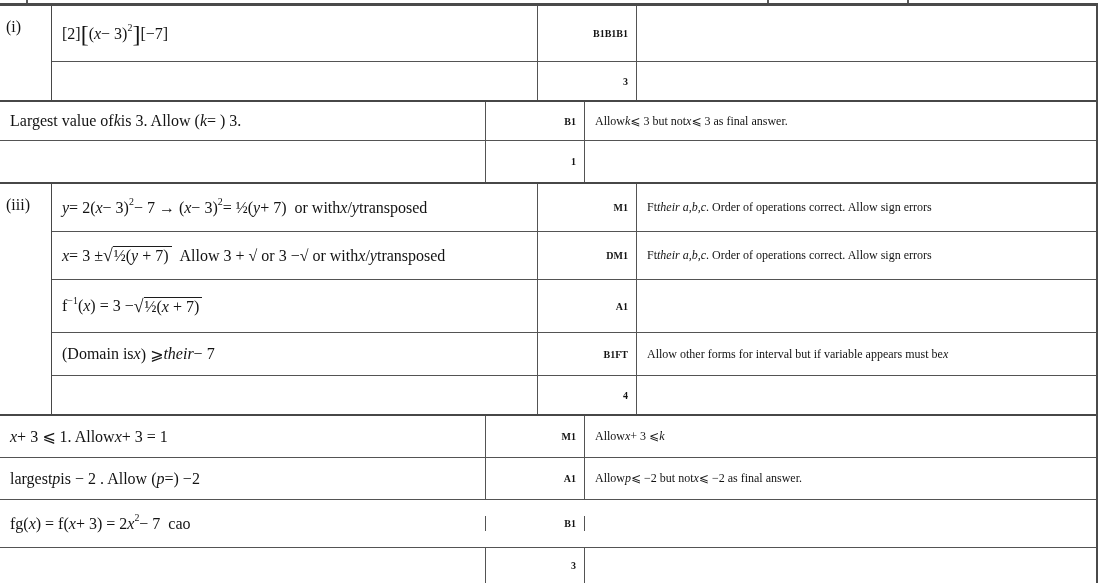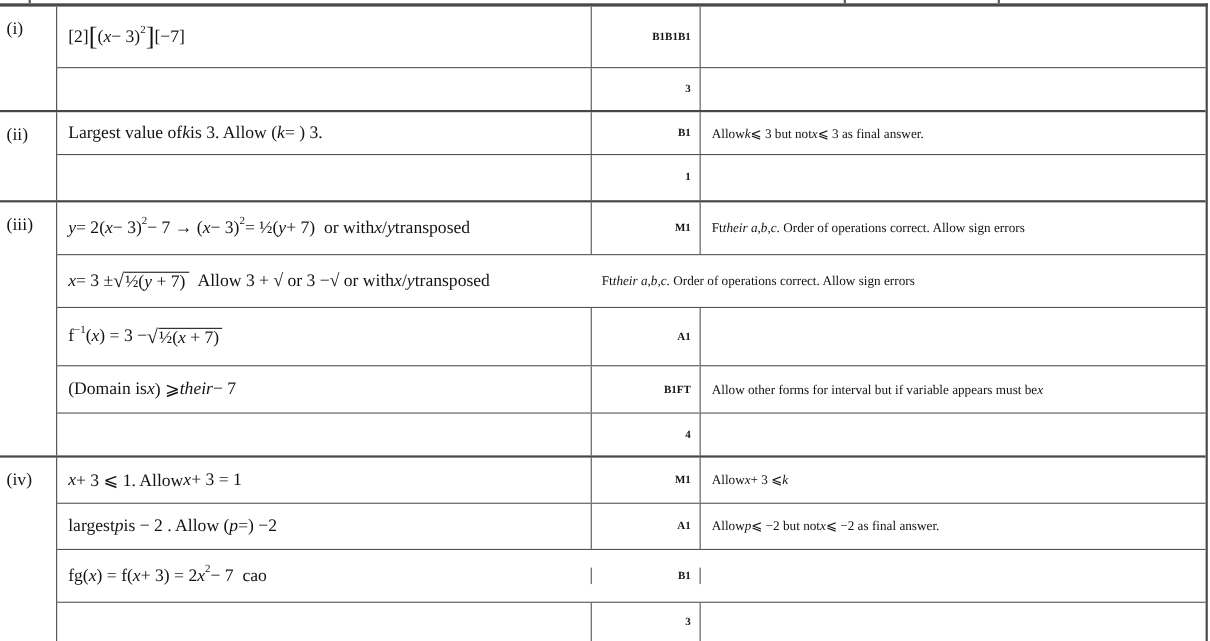--- a/index.html
+++ b/index.html
@@ -75,21 +75,20 @@
             <div class="cell cell-comment"></div>
           </div>
           <div class="row total">
             <div class="cell cell-answer"></div>
             <div class="cell cell-marks">3</div>
             <div class="cell cell-comment"></div>
           </div>
         </div>
       </div>
       <div class="section">
-        <div class="part-col">(ii)</div>
         <div class="rows">
           <div class="row">
             <div class="cell cell-answer">Largest value of <i>k</i> is 3. Allow (<i>k</i> = ) 3.</div>
             <div class="cell cell-marks">B1</div>
             <div class="cell cell-comment">Allow <i>k</i> ⩽ 3 but not <i>x</i> ⩽ 3 as final answer.</div>
           </div>
           <div class="row total">
             <div class="cell cell-answer"></div>
             <div class="cell cell-marks">1</div>
             <div class="cell cell-comment"></div>
@@ -99,41 +98,41 @@
       <div class="section">
         <div class="part-col">(iii)</div>
         <div class="rows">
           <div class="row">
             <div class="cell cell-answer"><i>y</i> = 2(<i>x</i> − 3)<sup>2</sup> − 7 → (<i>x</i> − 3)<sup>2</sup> = ½(<i>y</i> + 7) or with <i>x</i>/<i>y</i> transposed</div>
             <div class="cell cell-marks">M1</div>
             <div class="cell cell-comment">Ft <i>their a</i>, <i>b</i>, <i>c</i>. Order of operations correct. Allow sign errors</div>
           </div>
           <div class="row">
             <div class="cell cell-answer"><i>x</i> = 3 ± <span class="sqrt"><span class="sign">√</span><span class="rad">½(<i>y</i> + 7)</span></span> Allow 3 + √ or 3 −√ or with <i>x</i>/<i>y</i> transposed</div>
+            <div class="cell cell-marks">DM1</div>
             <div class="cell cell-comment">Ft <i>their a</i>, <i>b</i>, <i>c</i>. Order of operations correct. Allow sign errors</div>
           </div>
           <div class="row">
             <div class="cell cell-answer">f<sup>−1</sup>(<i>x</i>) = 3 − <span class="sqrt"><span class="sign">√</span><span class="rad">½(<i>x</i> + 7)</span></span></div>
             <div class="cell cell-marks">A1</div>
             <div class="cell cell-comment"></div>
           </div>
           <div class="row">
             <div class="cell cell-answer">(Domain is <i>x</i>) ⩾ <i>their</i> − 7</div>
             <div class="cell cell-marks">B1FT</div>
             <div class="cell cell-comment">Allow other forms for interval but if variable appears must be <i>x</i></div>
           </div>
           <div class="row total">
             <div class="cell cell-answer"></div>
             <div class="cell cell-marks">4</div>
             <div class="cell cell-comment"></div>
           </div>
         </div>
       </div>
       <div class="section">
-        <div class="part-col">(iv)</div>
         <div class="rows">
           <div class="row">
             <div class="cell cell-answer"><i>x</i> + 3 ⩽ 1. Allow <i>x</i> + 3 = 1</div>
             <div class="cell cell-marks">M1</div>
             <div class="cell cell-comment">Allow <i>x</i> + 3 ⩽ <i>k</i></div>
           </div>
           <div class="row">
             <div class="cell cell-answer">largest <i>p</i> is − 2 . Allow (<i>p</i> =) −2</div>
             <div class="cell cell-marks">A1</div>
             <div class="cell cell-comment">Allow <i>p</i> ⩽ −2 but not <i>x</i> ⩽ −2 as final answer.</div>

